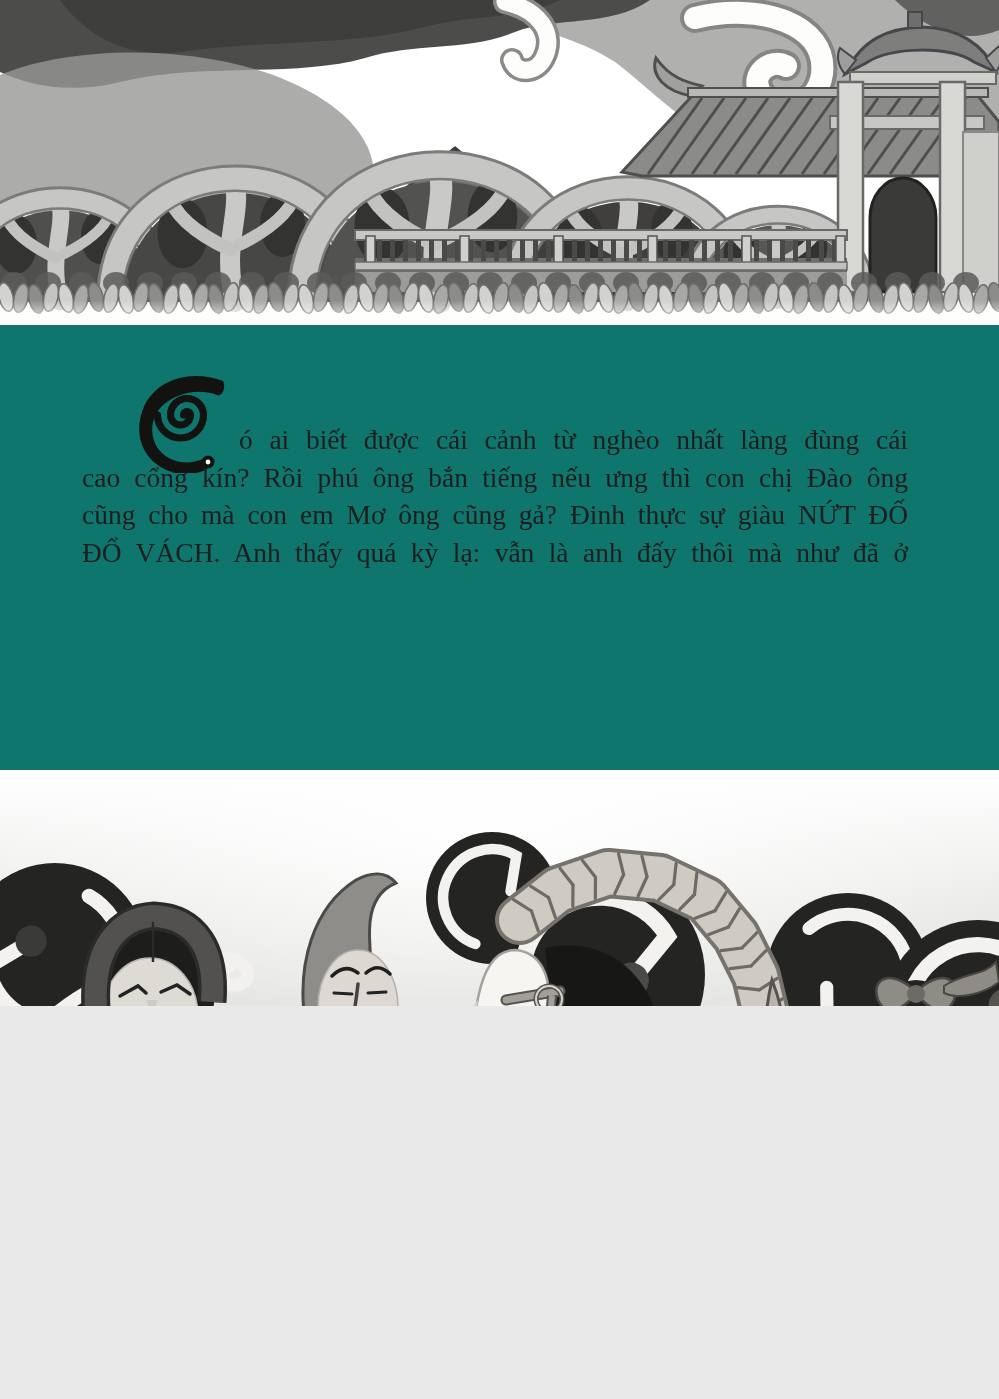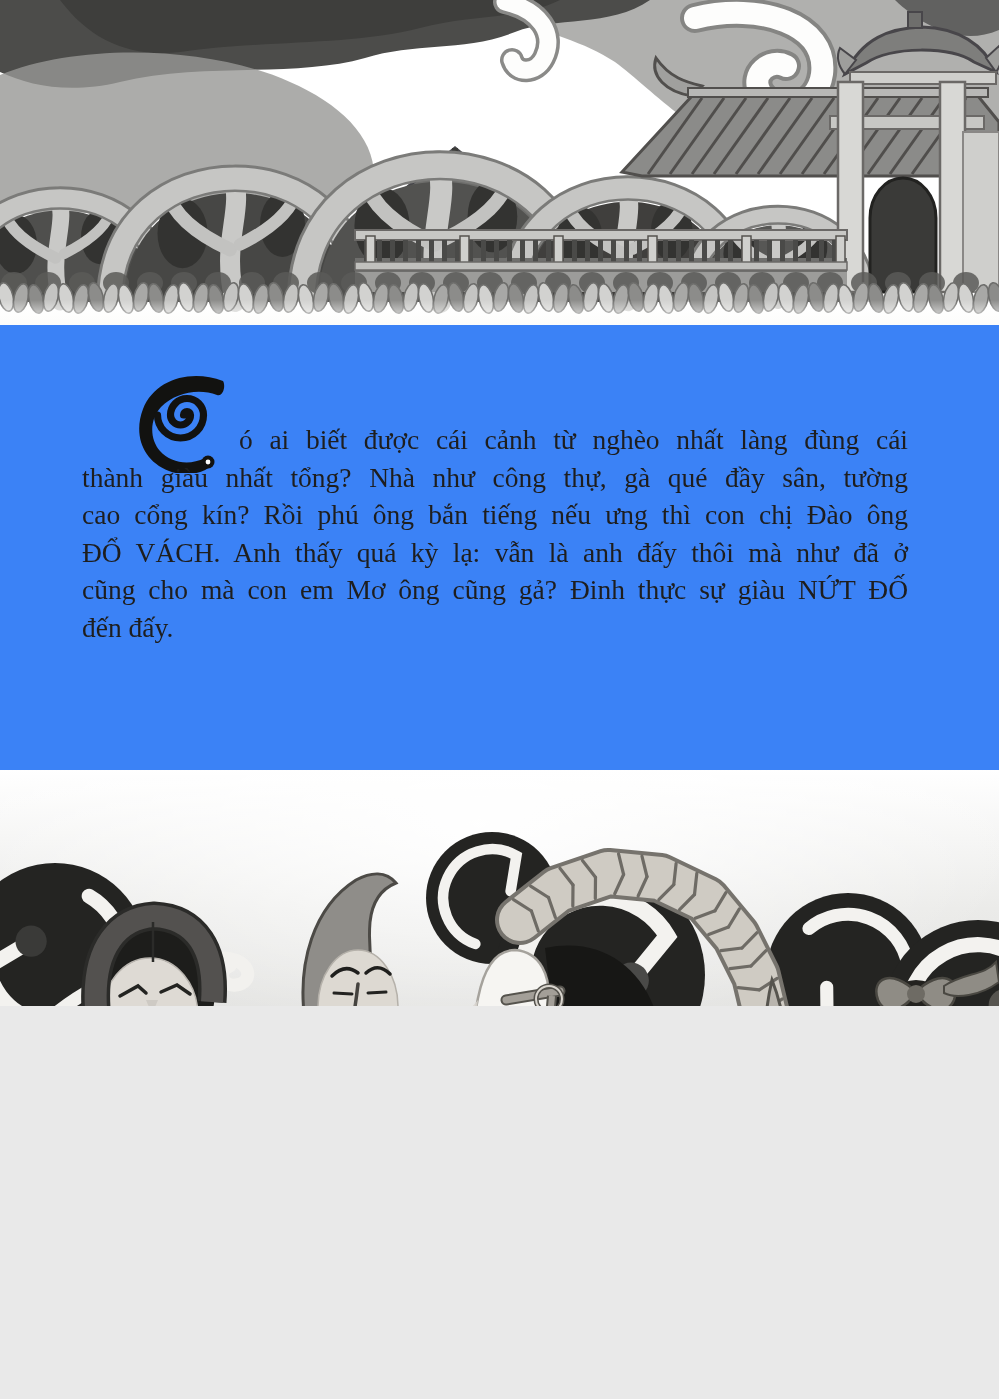--- a/index.html
+++ b/index.html
@@ -1,18 +1,18 @@
 <!DOCTYPE html>
 <html><head>
 <meta charset="utf-8">
 <style>
   html,body{margin:0;padding:0;background:#e9e9e9;}
   .page{
     position:relative; width:999px; height:1006px; margin:0 auto;
-    background:#3b82f6; overflow:hidden;
+    background:#0f766e; overflow:hidden;
     font-family:"Liberation Serif", serif;
   }
   .illo{position:absolute; left:0; display:block;}
   #top-illo{top:0;}
   #bottom-illo{top:770px;}
   .dropcap-svg{position:absolute; left:131px; top:371px;}
   .sr{position:absolute; width:1px; height:1px; overflow:hidden; clip:rect(0 0 0 0); white-space:nowrap;}
   .story{
     position:absolute; left:82px; top:421px; width:826px;
     font-size:27.5px; line-height:37.6px; color:#1e1e1e;
@@ -304,25 +304,23 @@
   <svg class="dropcap-svg" width="106" height="102" viewBox="0 0 106 102" role="img" aria-hidden="false">
     <path d="M92,10 C60,-2 24,8 12,38 C2,64 12,90 38,100 C54,106 72,103 81,94 C84,90 80,85 74,87 C58,95 40,92 29,80 C18,67 19,48 30,36 C44,22 67,17 86,24 C92,26 95,15 92,10 Z" fill="#121210"></path>
     <circle cx="77" cy="91" r="6.5" fill="#121210"></circle>
     <circle cx="77" cy="91" r="2.4" fill="#fcfcfa"></circle>
     <path d="M56,44 m-3.5,0 a3.5,3.5 0 1,1 7,0 a10,10 0 1,1 -20,0 a16.5,16.5 0 1,1 33,0 a23,23 0 1,1 -46,0" fill="none" stroke="#121210" stroke-width="7.2" stroke-linecap="round"></path>
   </svg>
   <span class="sr">C</span>
 
   <div class="story" id="story-lines">
       <div class="story-line first">ó ai biết được cái cảnh từ nghèo nhất làng đùng cái</div>
-      <div class="story-line">thành giàu nhất tổng? Nhà như công thự, gà qué đầy sân, tường</div>
       <div class="story-line">cao cổng kín? Rồi phú ông bắn tiếng nếu ưng thì con chị Đào ông</div>
+      <div class="story-line">cũng cho mà con em Mơ ông cũng gả? Đinh thực sự giàu NỨT ĐỐ</div>
       <div class="story-line">ĐỔ VÁCH. Anh thấy quá kỳ lạ: vẫn là anh đấy thôi mà như đã ở</div>
-      <div class="story-line">cũng cho mà con em Mơ ông cũng gả? Đinh thực sự giàu NỨT ĐỐ</div>
-      <div class="story-line last">đến đấy.</div>
     </div>
 
   <svg id="bottom-illo" class="illo" width="999" height="629" viewBox="0 0 999 629" role="img" aria-label="Ink-wash procession: two villagers in dark robes and head wraps, a hooded man holding the bridle of a white horse with a braided crest and chest bells, and a rosy-cheeked attendant with a bow scarf holding a dark lacquered box among black ink swirls">
     <defs>
       <linearGradient id="sky2" x1="0" y1="0" x2="0" y2="1">
         <stop offset="0" stop-color="#ffffff"></stop>
         <stop offset="0.22" stop-color="#ebebe9"></stop>
         <stop offset="0.55" stop-color="#d8d8d6"></stop>
         <stop offset="1" stop-color="#c9c9c7"></stop>
       </linearGradient>

